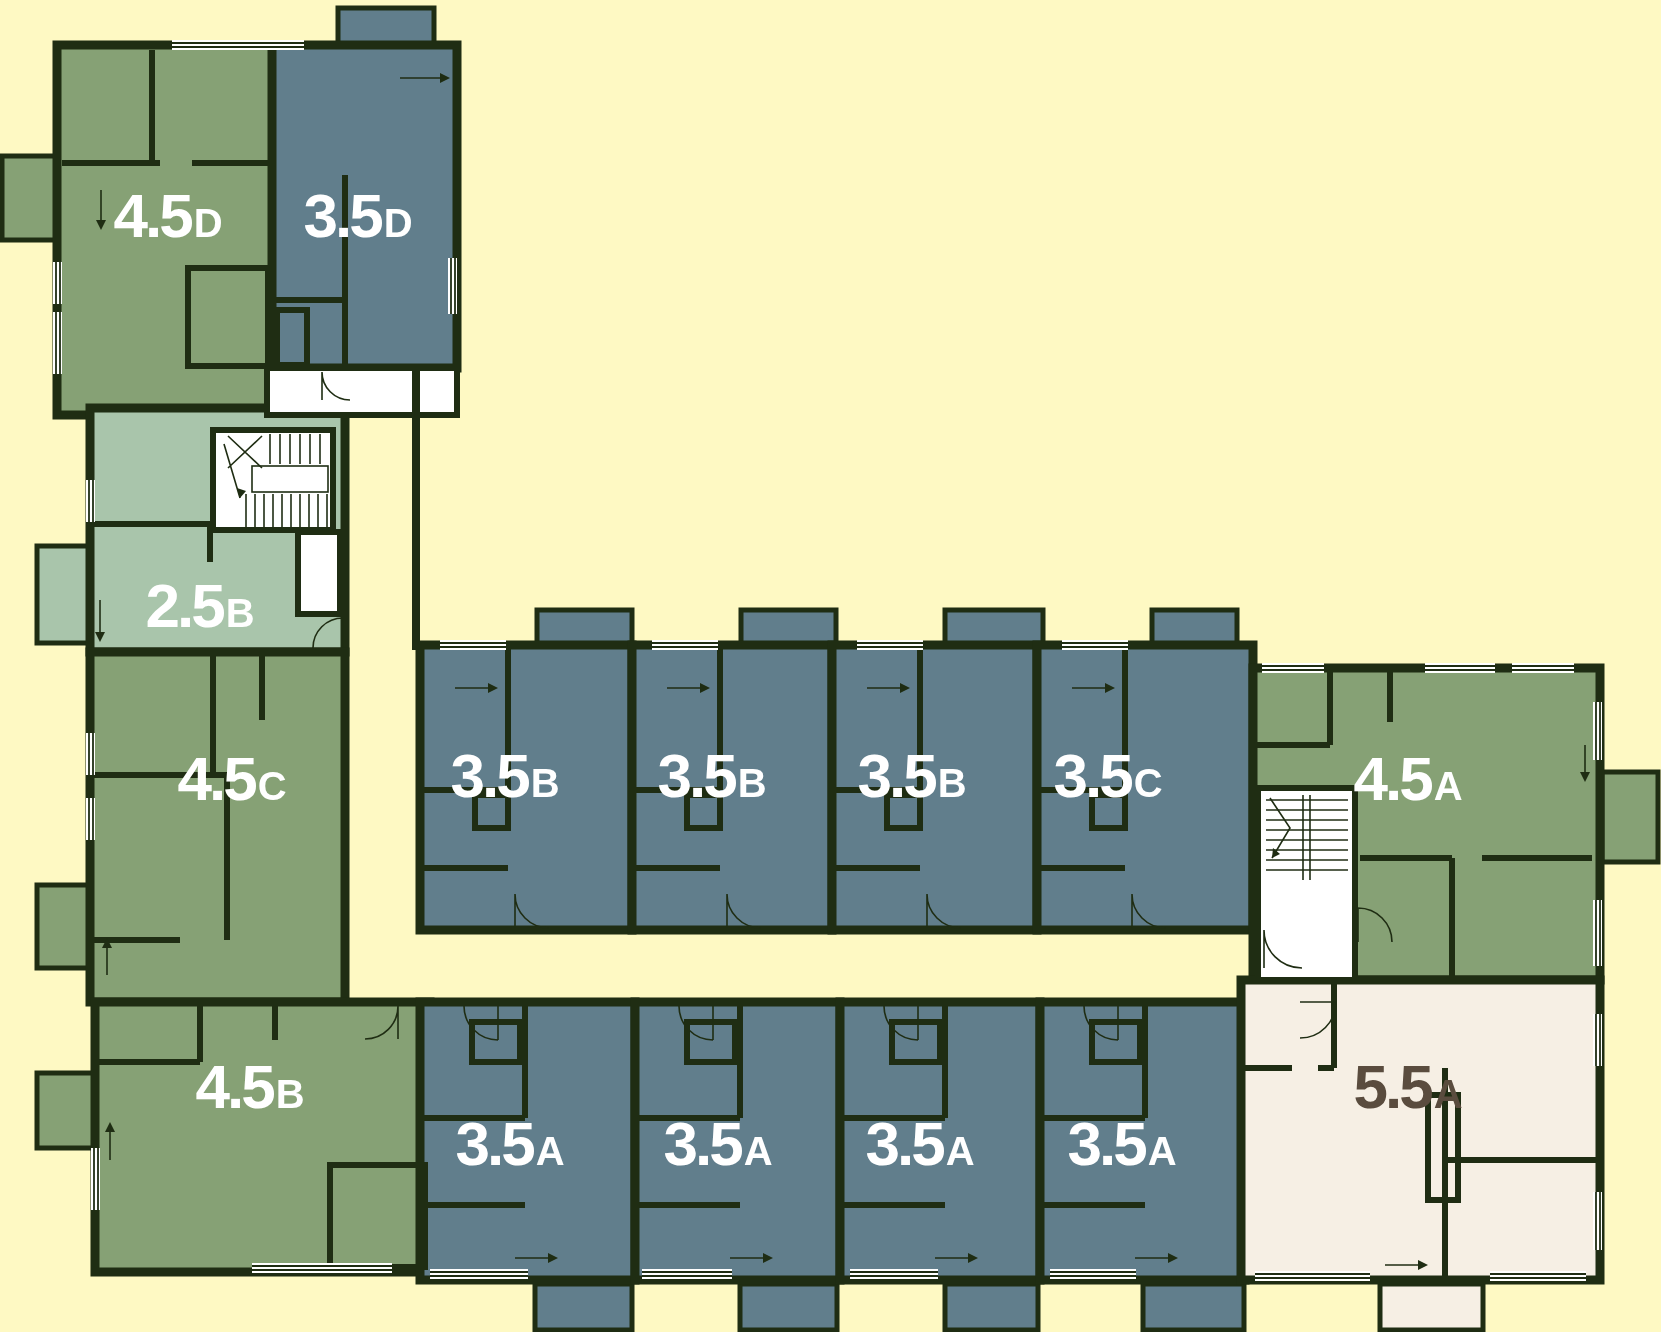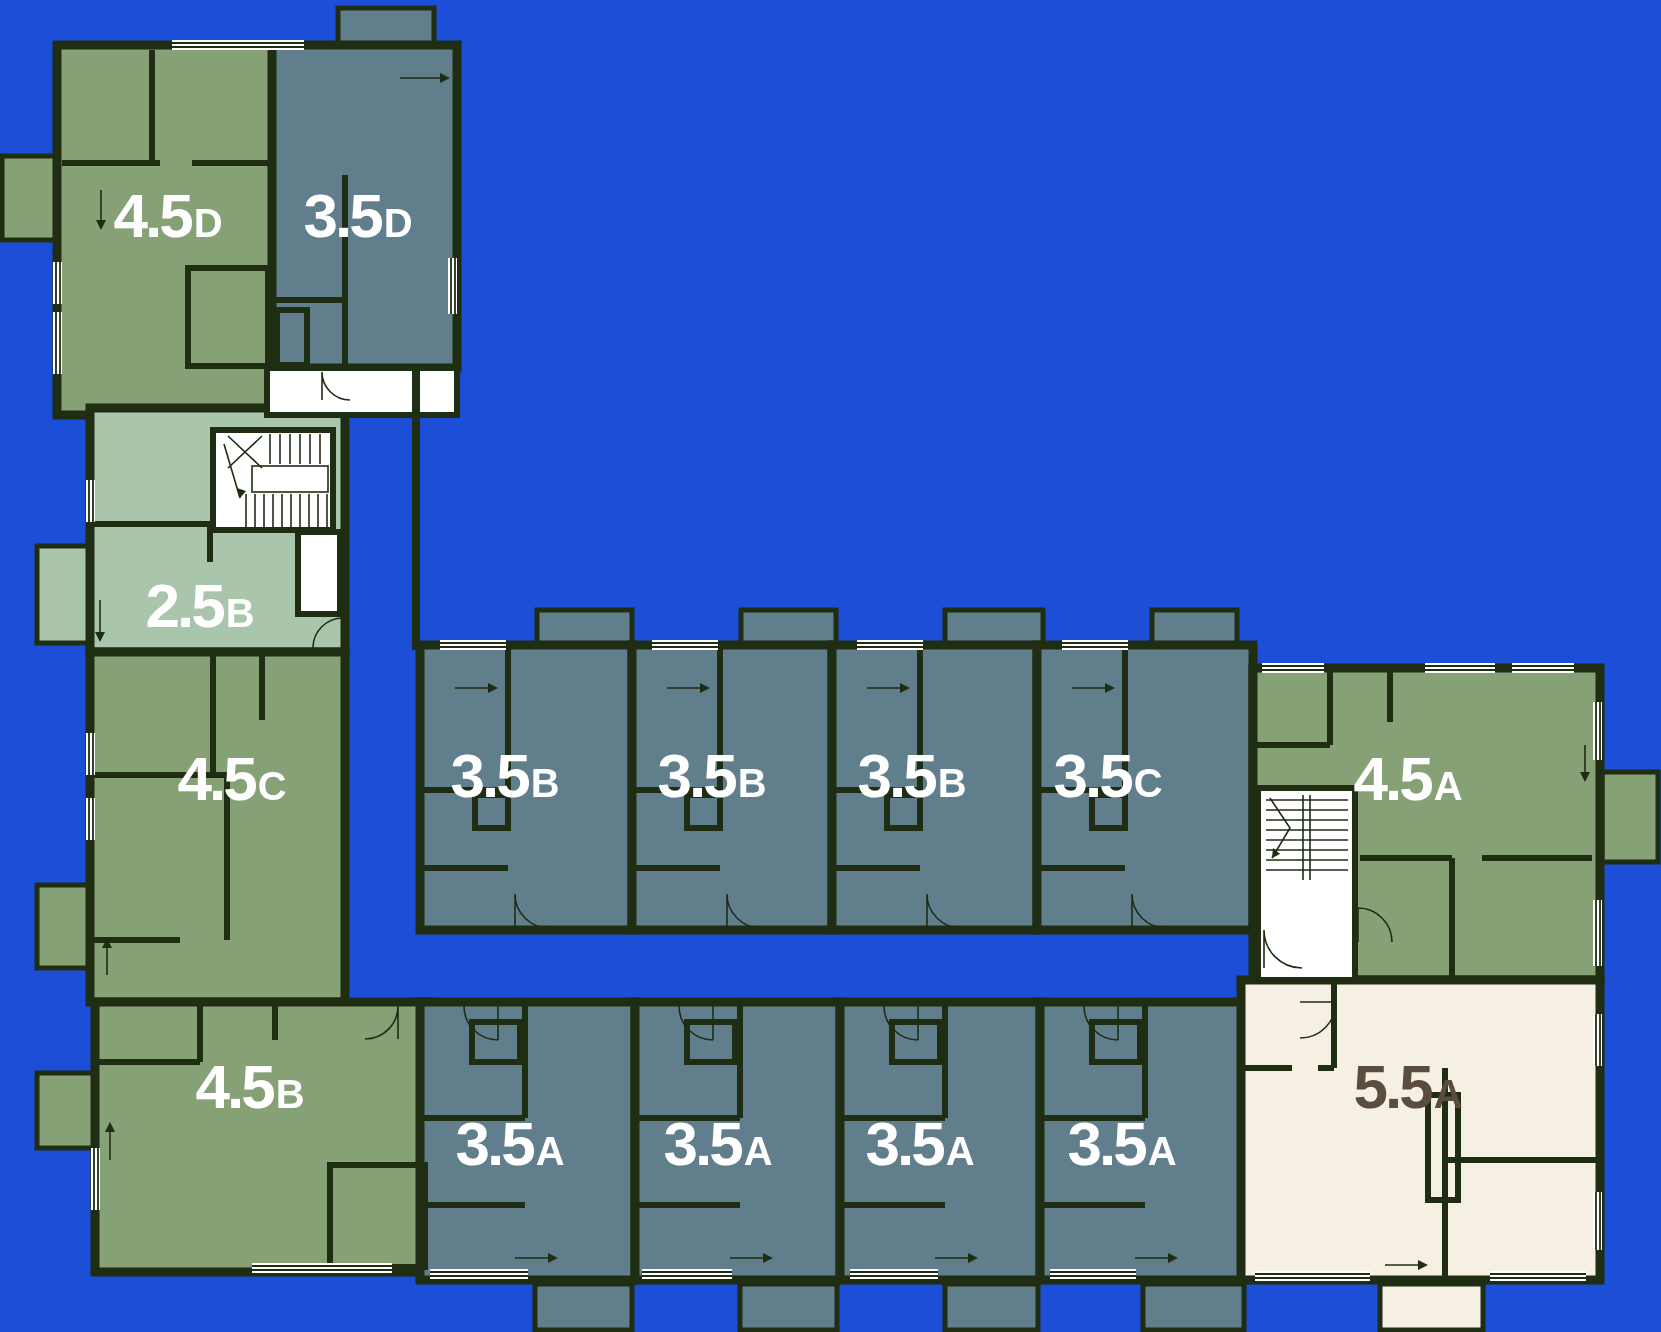--- a/index.html
+++ b/index.html
@@ -1,16 +1,16 @@
 <!DOCTYPE html>
 <html style="--wall: #1f2d13;"><head>
 <meta charset="utf-8">
 <style>
   html,body{margin:0;padding:0;background:#ffffff;}
-  .stage{position:relative;width:1661px;height:1332px;background:#1d4ed8;overflow:hidden;
+  .stage{position:relative;width:1661px;height:1332px;background:#fef9c3;overflow:hidden;
          font-family:"Liberation Sans",sans-serif;}
   svg{display:block}
   
   .u    {stroke:var(--wall);stroke-width:9;}
   .b    {stroke:var(--wall);stroke-width:5;}
   .white{fill:#ffffff;stroke:var(--wall);stroke-width:6;}
   .wallfill{fill:var(--wall);stroke:none;}
   .p    {stroke:var(--wall);stroke-width:6;fill:none;}
   .thin {stroke:var(--wall);stroke-width:1.6;fill:none;}
   .winbox{fill:#ffffff;stroke:none;}

